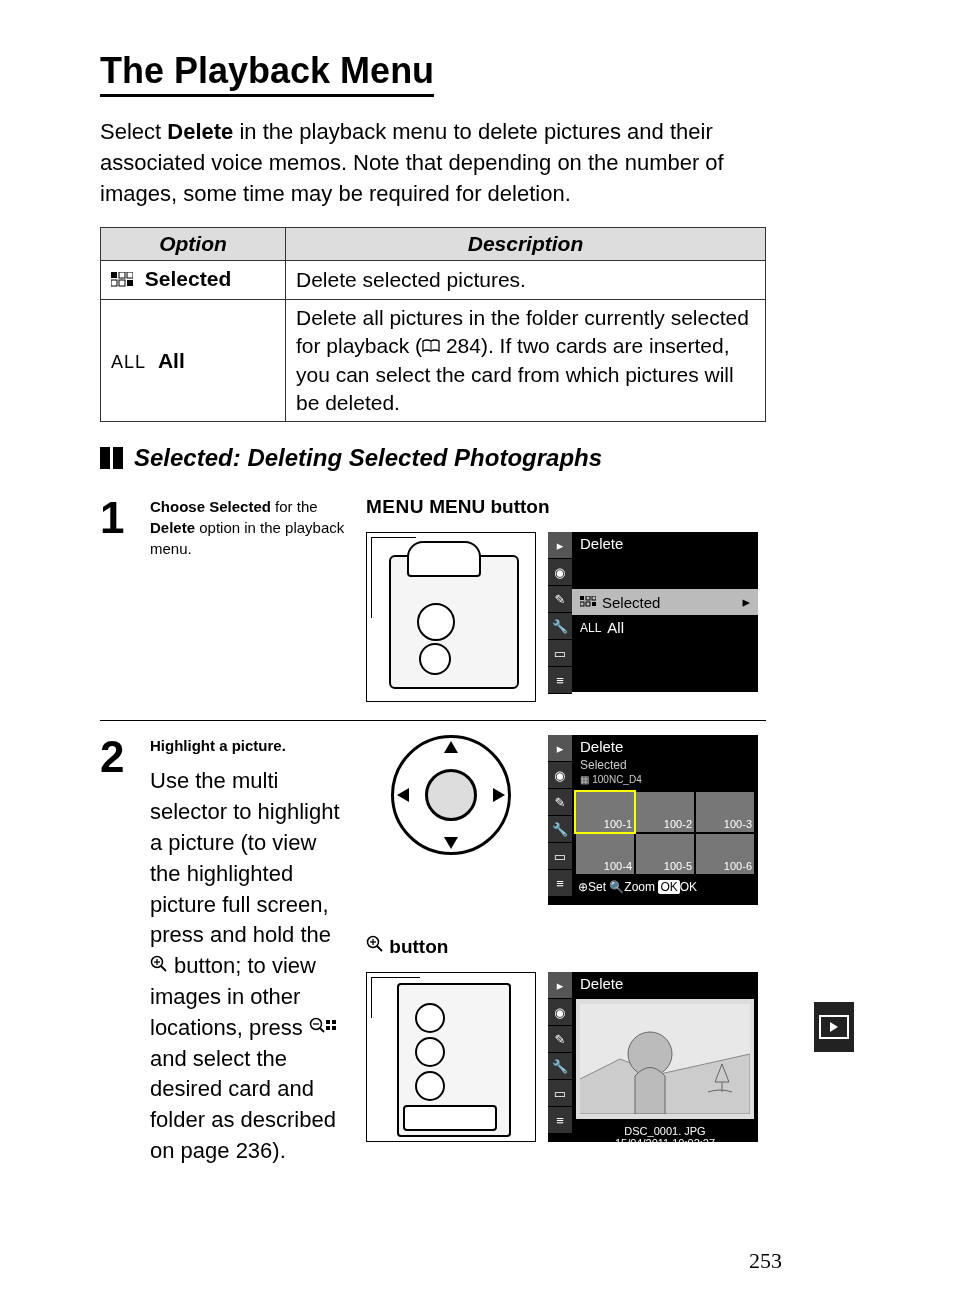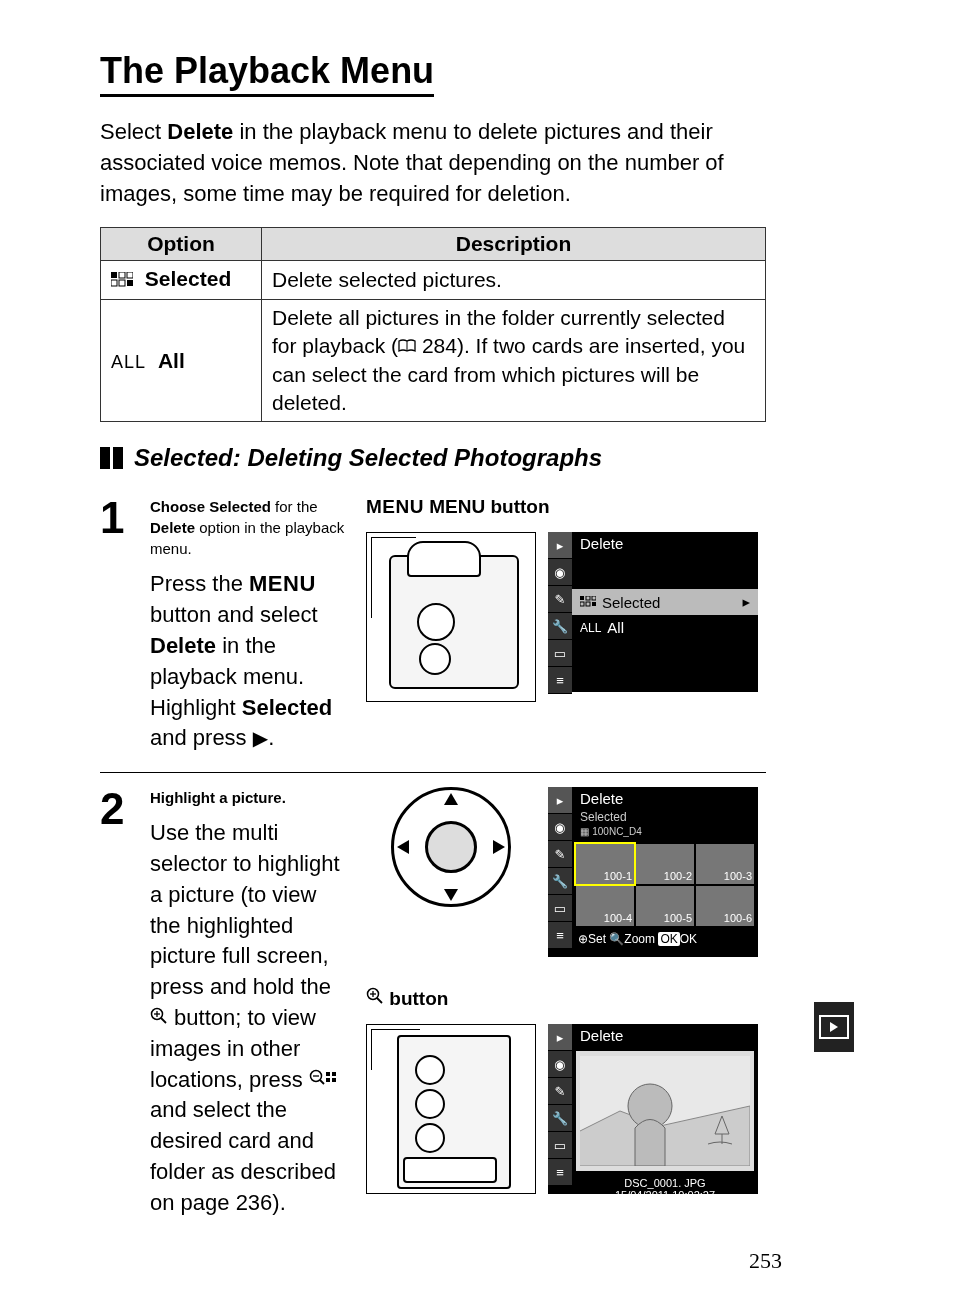--- a/index.html
+++ b/index.html
@@ -33,22 +33,23 @@
 
   table.opts {
     border-collapse: collapse;
     width: 100%;
     font-size: 21px;
   }
   table.opts th {
     border: 1px solid #333;
     background: #ddd;
     font-weight: bold;
-    padding: 4px 0;
+    padding: 4px 12px;
     text-align: center;
+    font-style: italic;
   }
   table.opts td {
     border: 1px solid #333;
     padding: 4px 10px;
     vertical-align: middle;
     line-height: 1.35;
   }
   .opt-cell { white-space: nowrap; }
   .thumb-grid-icon {
     display: inline-block;
@@ -254,23 +255,20 @@
   </div>
 
   
   <div class="step">
     <div class="step-num">1</div>
     <div class="step-body">
       <div class="step-text">
         <div class="lead">
           <span>Choose </span><span>Selected</span><span style="font-weight:normal"> for the </span><span>Delete</span><span style="font-weight:normal"> option in the playback menu.</span>
         </div>
-        <p>
-          <span>Press the </span><span class="menu-glyph">MENU</span><span> button and select </span><span class="bold">Delete</span><span> in the playback menu.  Highlight </span><span class="bold">Selected</span><span> and press </span><span class="glyph">▶</span><span>.</span>
-        </p>
       </div>
       <div class="step-figs">
         <div class="fig-label"><span class="menu-glyph">MENU</span> <span style="font-family:Arial">MENU button</span></div>
         <div class="fig-row">
           <div class="camera-draw">
             <div class="lead-line"></div>
             <div class="body"></div>
             <div class="dial"></div>
             <div class="btn1"></div>
             <div class="btn2"></div>

